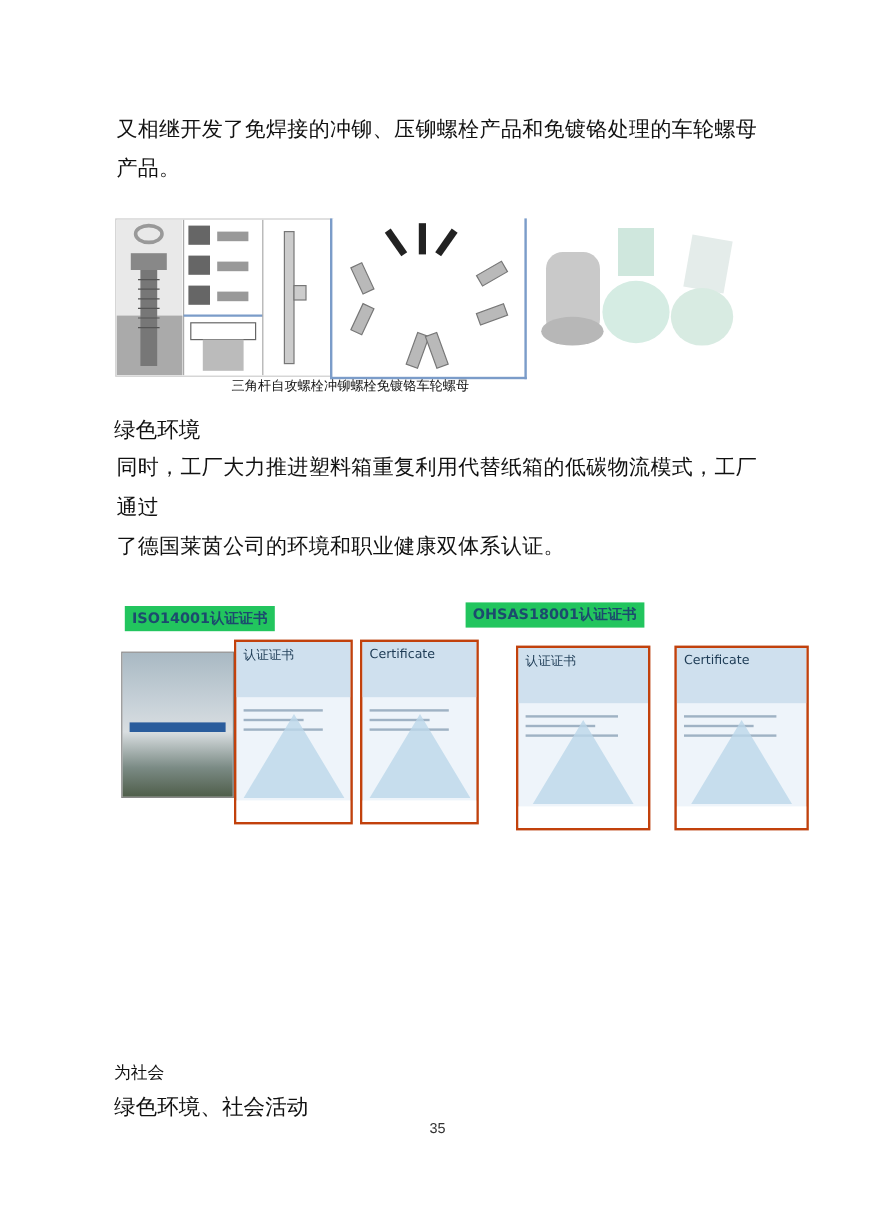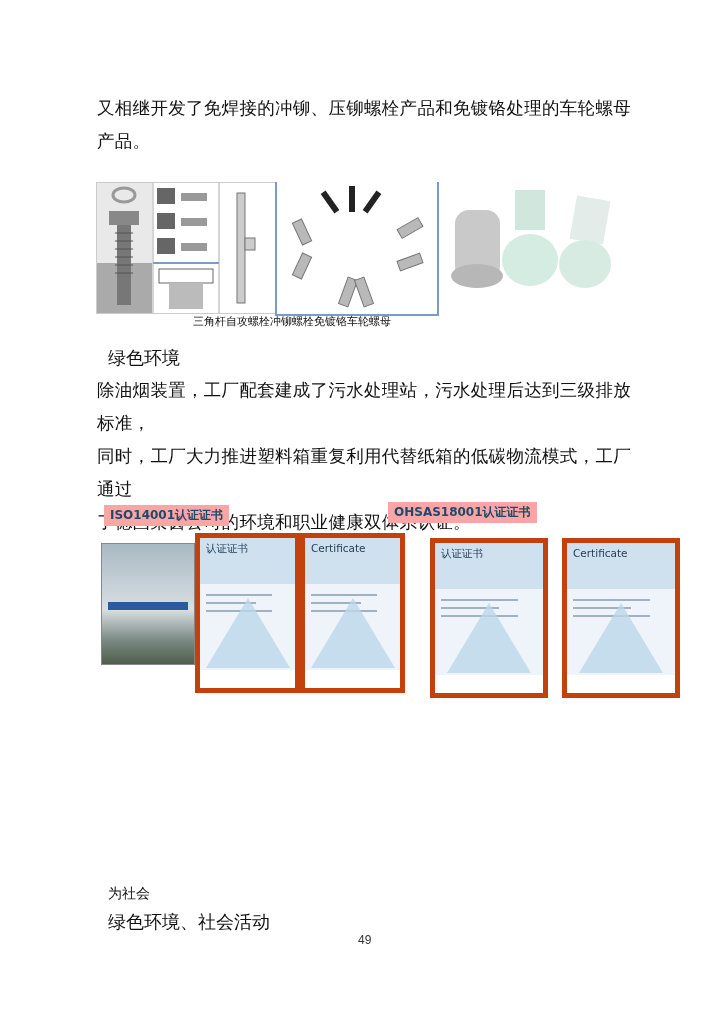--- a/index.html
+++ b/index.html
@@ -1,34 +1,34 @@
 <!DOCTYPE html>
 <html><head>
 <meta charset="utf-8">
 <style>
   html, body { margin: 0; padding: 0; background: #ffffff; }
   body { width: 724px; height: 1024px; position: relative; overflow: hidden;
          font-family: "DejaVu Serif", "Liberation Serif", serif; color: #111; }
   .para { position: absolute; left: 97px; width: 548px; font-size: 17.5px; line-height: 33px; letter-spacing: 0.3px; }
   .para .indent { display: inline-block; width: 35px; }
-  .heading { position: absolute; left: 108px; font-family: "DejaVu Sans", "Liberation Sans", sans-serif; font-size: 18px; color: #111; }
+  .heading { position: absolute; left: 95px; font-family: "DejaVu Sans", "Liberation Sans", sans-serif; font-size: 18px; color: #111; }
   .caption { position: absolute; left: 193px; top: 314px; font-size: 11px; }
   .page-num { position: absolute; left: 358px; top: 933px; font-family: "Liberation Sans", sans-serif; font-size: 12px; color: #333; }
 
   
   .img-box { position: absolute; overflow: hidden; }
   .bolt-diagram { left: 96px; top: 182px; width: 180px; height: 130px; background: #fff; border: 1px solid #ccc; }
   .rivet-photo { left: 275px; top: 182px; width: 160px; height: 132px; background: #fff; border-left: 2px solid #7b9cc9; border-right: 2px solid #7b9cc9; border-bottom: 2px solid #7b9cc9; }
   .nut-photo { left: 445px; top: 190px; width: 175px; height: 110px; background: #fff; }
 
   
-  .cert-label { position: absolute; background: #fca5a5; color: #1c4a6e; font-family: "DejaVu Sans", sans-serif; font-weight: bold; font-size: 12px; padding: 2px 6px; }
+  .cert-label { position: absolute; background: #22c55e; color: #1c4a6e; font-family: "DejaVu Sans", sans-serif; font-weight: bold; font-size: 12px; padding: 2px 6px; }
 
   
-  .cert { position: absolute; background: #eef4fa; border: 5px solid #c2410c; overflow: hidden; }
+  .cert { position: absolute; background: #eef4fa; border: 2px solid #c2410c; overflow: hidden; }
   .cert .head { background: #cfe0ee; height: 46px; padding: 4px 6px 0; box-sizing: border-box; }
   .cert .head .t { font-family: "DejaVu Sans", sans-serif; font-size: 10.5px; color: #1d3b55; }
   .cert .lines { padding: 4px 6px; }
   .cert .lines div { height: 2px; background: #9fb2c4; margin: 6px 0; width: 80%; }
   .cert .tri { position: absolute; left: 50%; top: 60px; width: 0; height: 0; transform: translateX(-50%);
                border-left: 42px solid transparent; border-right: 42px solid transparent; border-bottom: 70px solid #bcd7ea; opacity: 0.8; }
   .cert .foot { position: absolute; left: 0; right: 0; bottom: 0; height: 18px; background: #fff; }
 
   .building { left: 101px; top: 543px; width: 92px; height: 120px; background: linear-gradient(#a9b9c3 0%, #c7d1d8 35%, #d9dee1 55%, #7a8a84 80%, #4f5e4a 100%); border: 1px solid #888; }
   .building .sign { position: absolute; left: 6px; top: 58px; width: 80px; height: 8px; background: #2a5c9c; }
@@ -98,21 +98,20 @@
     <rect x="128" y="8" width="34" height="44" fill="#e4ecea" transform="rotate(10 145 30)"></rect>
     <ellipse cx="140" cy="74" rx="26" ry="24" fill="#d8ebe2"></ellipse>
   </svg>
 </div>
 
 <div class="caption">三角杆自攻螺栓冲铆螺栓免镀铬车轮螺母</div>
 
 <div class="heading" style="top:346px;">绿色环境</div>
 
 <div class="para" style="top:374px;">
-  <div><span>除油烟装置，工厂配套建成了污水处理站，污水处理后达到三级排放标准，</span></div>
   <div><span>同时，工厂大力推进塑料箱重复利用代替纸箱的低碳物流模式，工厂通过</span></div>
   <div><span>了德国莱茵公司的环境和职业健康双体系认证。</span></div>
 </div>
 
 <div class="cert-label" style="left:104px; top:505px;">ISO14001认证证书</div>
 <div class="cert-label" style="left:388px; top:502px;">OHSAS18001认证证书</div>
 
 <div class="img-box building">
   <div class="sign"></div>
 </div>
@@ -163,13 +162,13 @@
       <div></div>
       <div style="width:60%"></div>
       <div></div>
     </div>
   <div class="foot"></div>
 </div>
 
 <div class="heading" style="top:885px; font-size:14px;">为社会</div>
 <div class="heading" style="top:910px; font-size:18px;">绿色环境、社会活动</div>
 
-<div class="page-num">49</div>
+<div class="page-num">35</div>
 
 </body></html>

